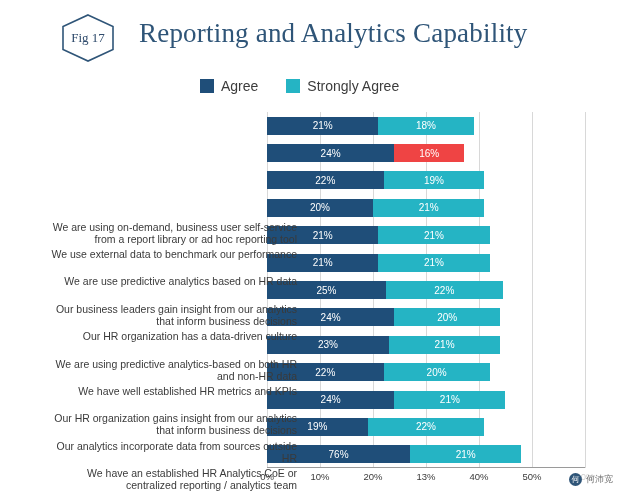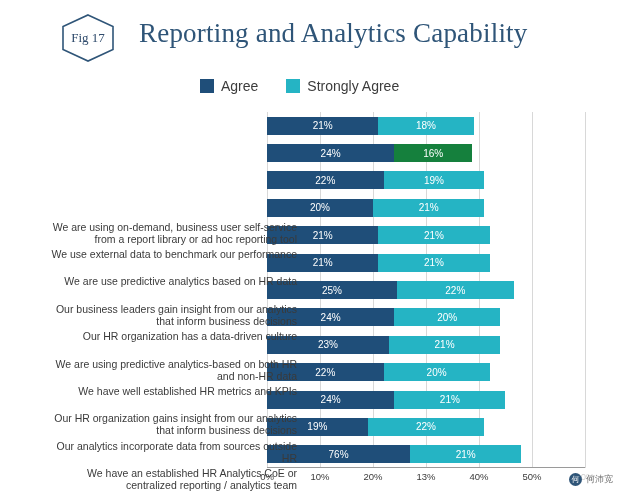--- a/index.html
+++ b/index.html
@@ -132,40 +132,40 @@
       <div class="gridline" style="left: 212px;"></div>
       <div class="gridline" style="left: 265px;"></div>
       <div class="gridline" style="left: 318px;"></div>
       <div class="axis-line" style="top: 355px;"></div>
       <div class="row" style="top: 4.69231px; height: 18px;">
         <div class="bar agree" style="width: 111.3px; background: rgb(31, 78, 121);">21%</div>
         <div class="bar strong" style="width: 95.4px; background: rgb(37, 180, 196);">18%</div>
       </div>
       <div class="row" style="top: 32.0769px; height: 18px;">
         <div class="bar agree" style="width: 127.2px; background: rgb(31, 78, 121);">24%</div>
-        <div class="bar strong" style="width: 78px; background: #15803d;">16%</div>
+        <div class="bar strong" style="width: 70px; background: #ef4444;">16%</div>
       </div>
       <div class="row" style="top: 59.4615px; height: 18px;">
         <div class="bar agree" style="width: 116.6px; background: rgb(31, 78, 121);">22%</div>
         <div class="bar strong" style="width: 100.7px; background: rgb(37, 180, 196);">19%</div>
       </div>
       <div class="row" style="top: 86.8462px; height: 18px;">
         <div class="bar agree" style="width: 106px; background: rgb(31, 78, 121);">20%</div>
         <div class="bar strong" style="width: 111.3px; background: rgb(37, 180, 196);">21%</div>
       </div>
       <div class="row" style="top: 114.231px; height: 18px;">
         <div class="bar agree" style="width: 111.3px; background: rgb(31, 78, 121);">21%</div>
         <div class="bar strong" style="width: 111.3px; background: rgb(37, 180, 196);">21%</div>
       </div>
       <div class="row" style="top: 141.615px; height: 18px;">
         <div class="bar agree" style="width: 111.3px; background: rgb(31, 78, 121);">21%</div>
         <div class="bar strong" style="width: 111.3px; background: rgb(37, 180, 196);">21%</div>
       </div>
       <div class="row" style="top: 169px; height: 18px;">
-        <div class="bar agree" style="width: 130px; background: rgb(31, 78, 121);">25%</div>
+        <div class="bar agree" style="width: 119px; background: rgb(31, 78, 121);">25%</div>
         <div class="bar strong" style="width: 116.6px; background: rgb(37, 180, 196);">22%</div>
       </div>
       <div class="row" style="top: 196.385px; height: 18px;">
         <div class="bar agree" style="width: 127.2px; background: rgb(31, 78, 121);">24%</div>
         <div class="bar strong" style="width: 106px; background: rgb(37, 180, 196);">20%</div>
       </div>
       <div class="row" style="top: 223.769px; height: 18px;">
         <div class="bar agree" style="width: 121.9px; background: rgb(31, 78, 121);">23%</div>
         <div class="bar strong" style="width: 111.3px; background: rgb(37, 180, 196);">21%</div>
       </div>

